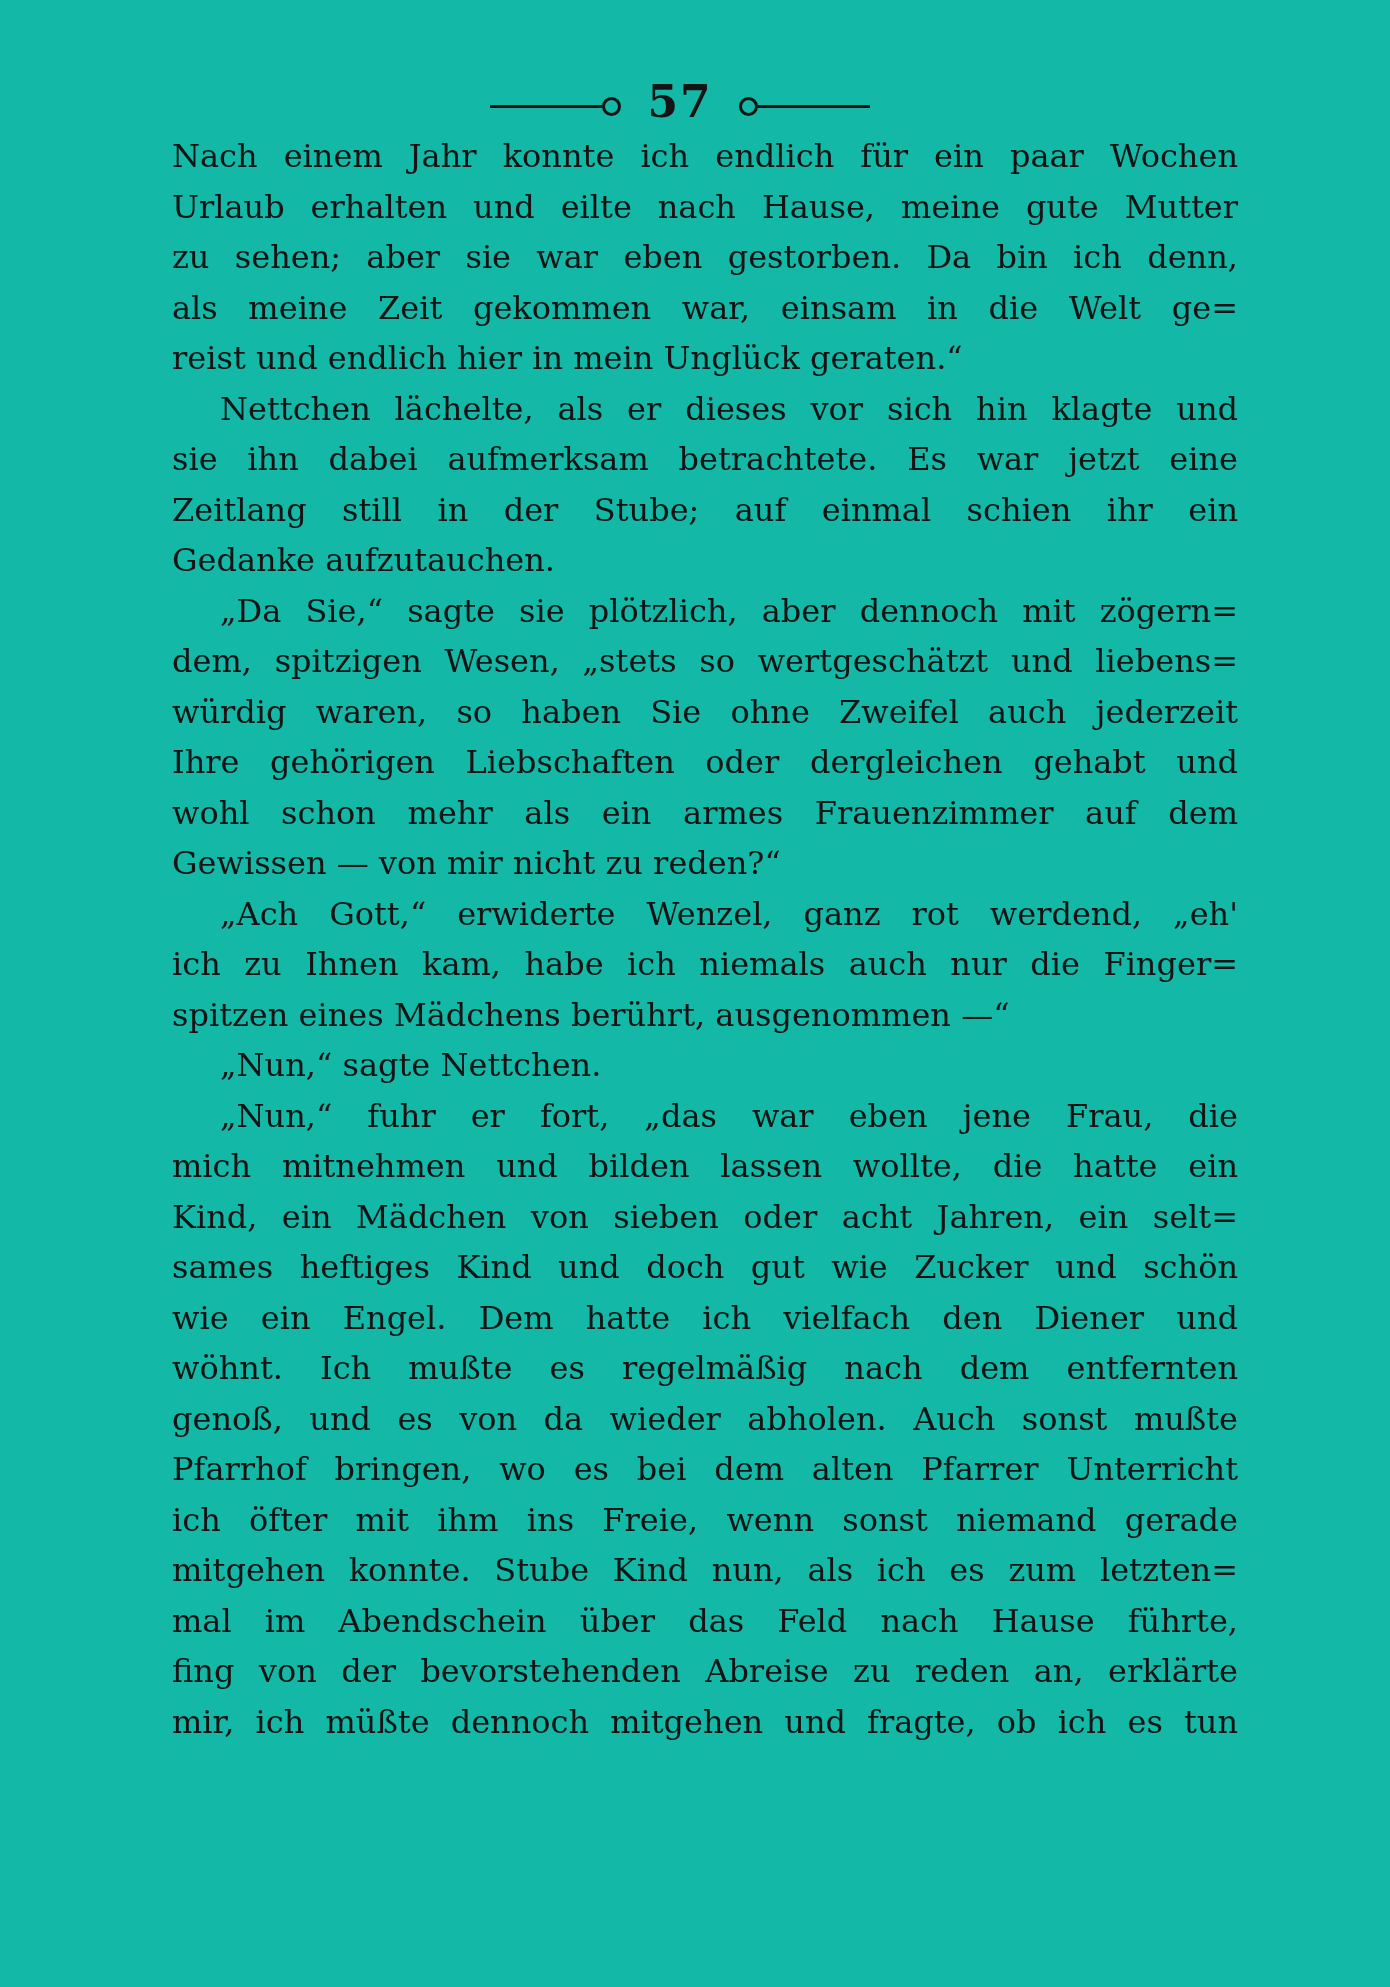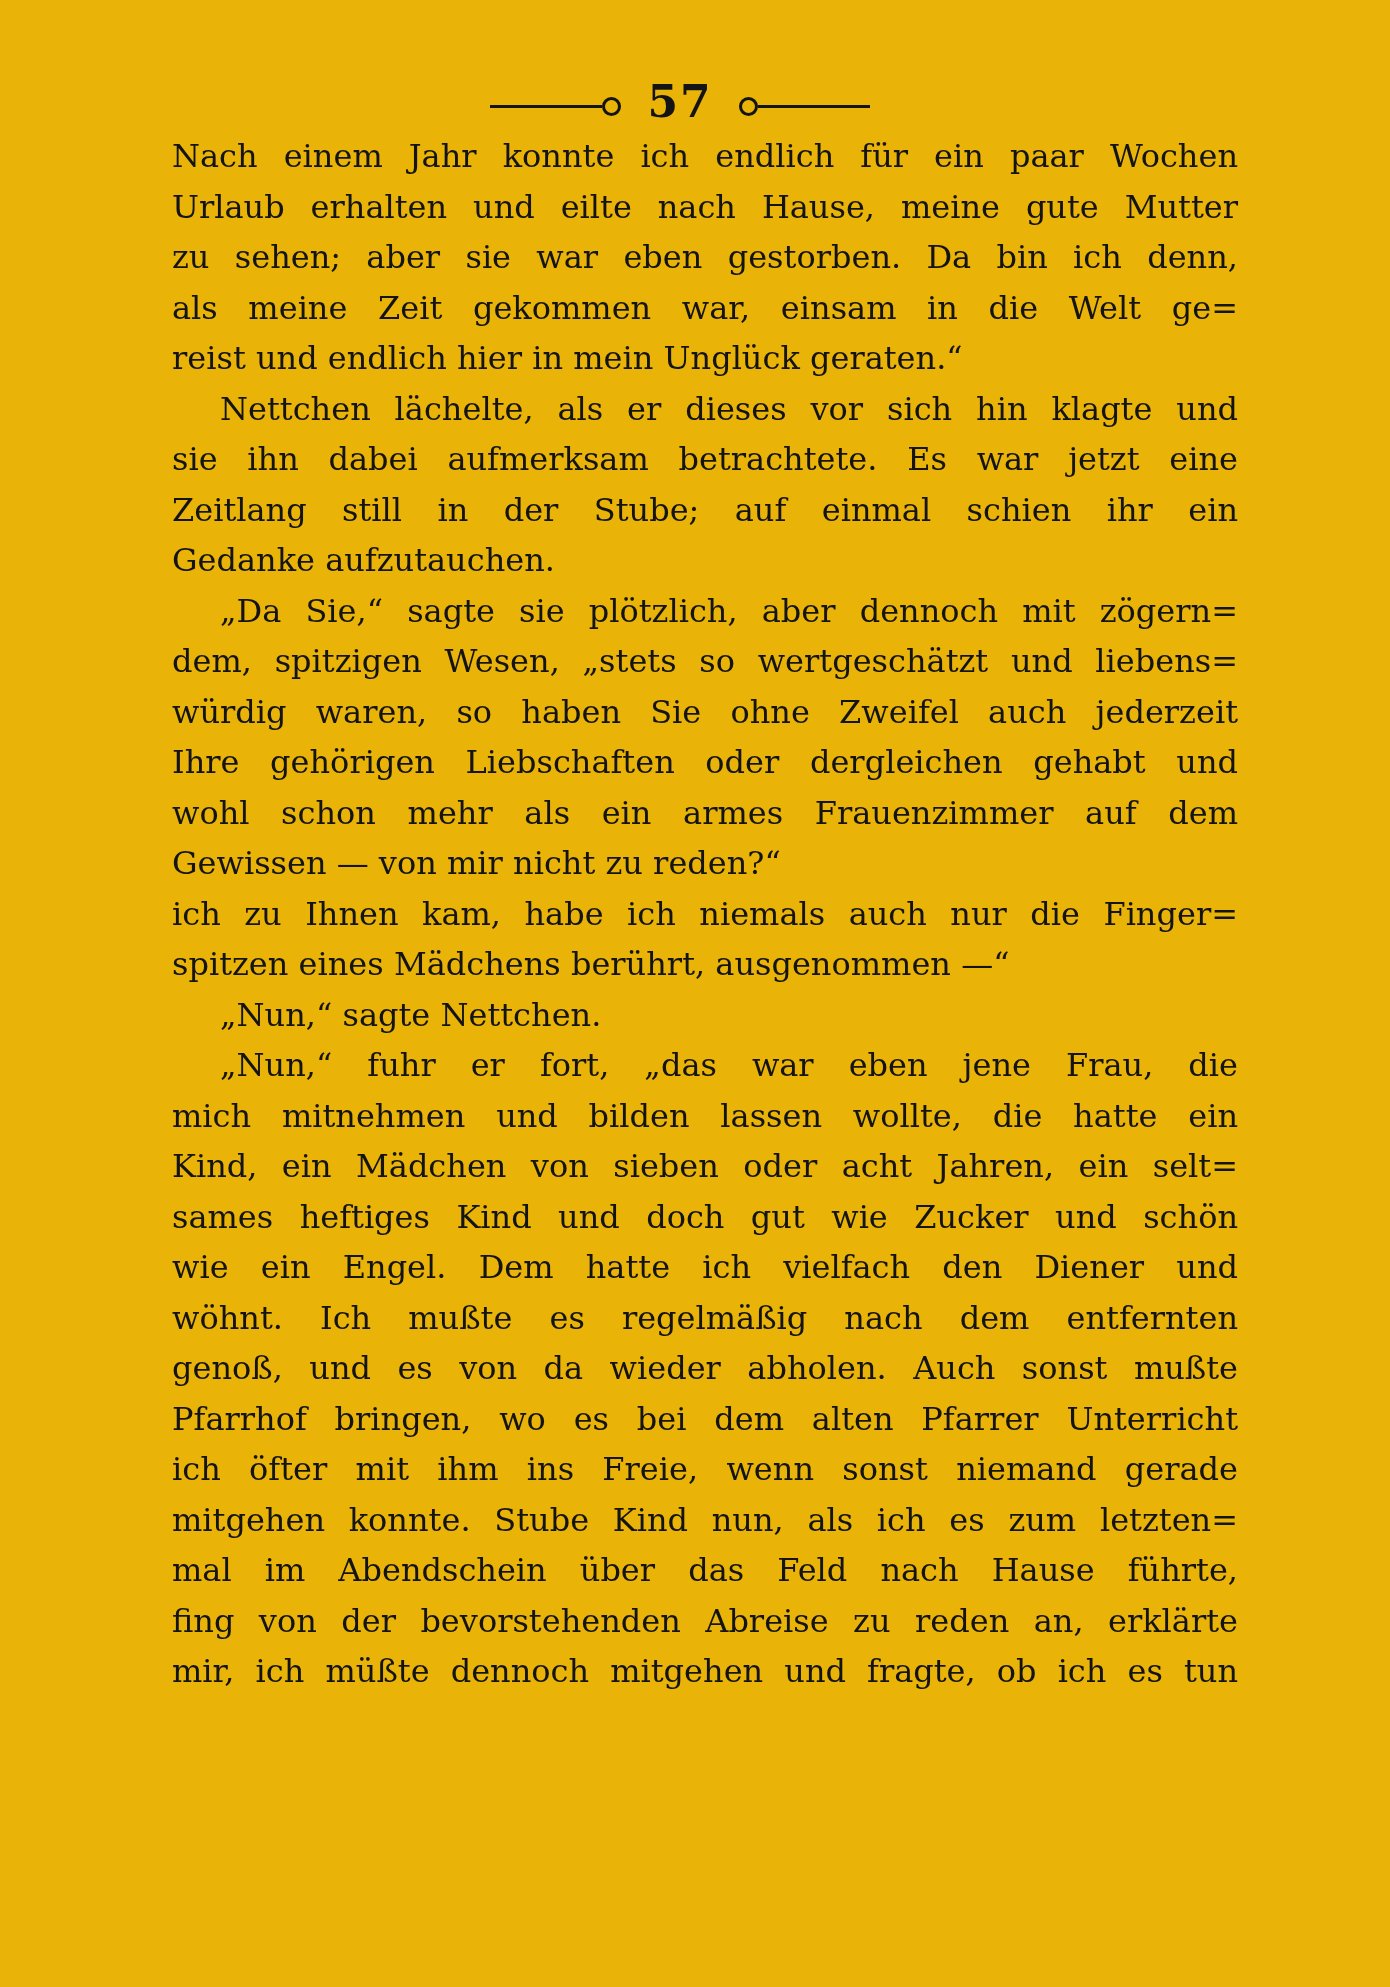--- a/index.html
+++ b/index.html
@@ -4,21 +4,21 @@
 <style>
   html, body {
     margin: 0;
     padding: 0;
     background: #ffffff;
   }
   .page {
     position: relative;
     width: 1390px;
     height: 1987px;
-    background: #eab308;
+    background: #14b8a6;
     overflow: hidden;
     font-family: "DejaVu Serif", "Liberation Serif", serif;
     color: #141414;
   }
   
   .running-head {
     position: absolute;
     top: 84px;
     left: 150px;
     width: 1060px;
@@ -98,20 +98,21 @@
       <div class="line indent">Nettchen lächelte, als er dieses vor sich hin klagte und</div>
       <div class="line">sie ihn dabei aufmerksam betrachtete. Es war jetzt eine</div>
       <div class="line">Zeitlang still in der Stube; auf einmal schien ihr ein</div>
       <div class="line last">Gedanke aufzutauchen.</div>
       <div class="line indent">„Da Sie,“ sagte sie plötzlich, aber dennoch mit zögern=</div>
       <div class="line">dem, spitzigen Wesen, „stets so wertgeschätzt und liebens=</div>
       <div class="line">würdig waren, so haben Sie ohne Zweifel auch jederzeit</div>
       <div class="line">Ihre gehörigen Liebschaften oder dergleichen gehabt und</div>
       <div class="line">wohl schon mehr als ein armes Frauenzimmer auf dem</div>
       <div class="line last">Gewissen — von mir nicht zu reden?“</div>
+      <div class="line indent">„Ach Gott,“ erwiderte Wenzel, ganz rot werdend, „eh'</div>
       <div class="line">ich zu Ihnen kam, habe ich niemals auch nur die Finger=</div>
       <div class="line last">spitzen eines Mädchens berührt, ausgenommen —“</div>
       <div class="line indent last">„Nun,“ sagte Nettchen.</div>
       <div class="line indent">„Nun,“ fuhr er fort, „das war eben jene Frau, die</div>
       <div class="line">mich mitnehmen und bilden lassen wollte, die hatte ein</div>
       <div class="line">Kind, ein Mädchen von sieben oder acht Jahren, ein selt=</div>
       <div class="line">sames heftiges Kind und doch gut wie Zucker und schön</div>
       <div class="line">wie ein Engel. Dem hatte ich vielfach den Diener und</div>
       <div class="line">wöhnt. Ich mußte es regelmäßig nach dem entfernten</div>
       <div class="line">genoß, und es von da wieder abholen. Auch sonst mußte</div>

